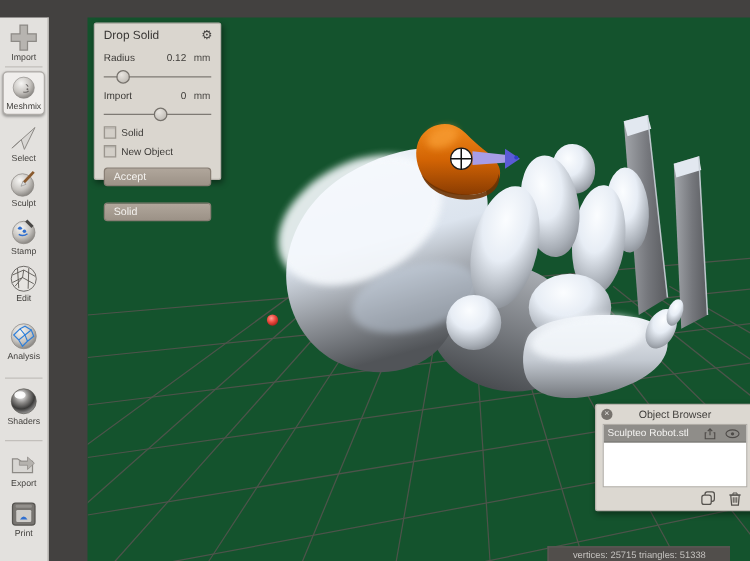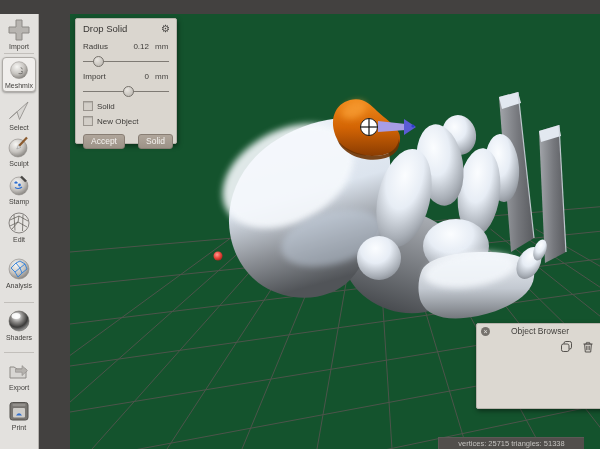--- a/index.html
+++ b/index.html
@@ -40,21 +40,21 @@
   .ds-label{flex:1;}
   .ds-value{text-align:left;margin-right:6px;}
   .ds-unit{width:14px;text-align:left;color:#4a4845;}
   .ds-slider{position:relative;height:10px;margin:5px 7px 0 7px;cursor:pointer;}
   .ds-track{position:absolute;left:0;right:0;top:4.5px;height:1.5px;background:#7e7a74;}
   .ds-handle{position:absolute;top:0;width:9px;height:9px;border-radius:50%;
     background:radial-gradient(circle at 35% 30%,#e9e6e1,#b6b2ab);border:1px solid #76726c;}
   .ds-check{display:flex;align-items:center;gap:4px;padding:0 7px;margin-top:5px;}
   .ds-box{width:8px;height:8px;background:#d3cfc8;border:1px solid #9b968f;
     box-shadow:inset 0 1px 1px rgba(0,0,0,.15);}
-  .ds-buttons{display:flex;gap:13px;padding:0 7px;margin-top:8px;}
+  .ds-buttons{display:flex;gap:13px;padding:0 7px;margin-top:8px;flex-direction:column;}
   .ds-btn{height:13px;line-height:13px;padding:0 7px;font-size:8.5px;color:#f4f2ef;
     background:linear-gradient(#b0a69b,#9c9287);border:1px solid #887e74;border-radius:3px;cursor:pointer;}
   
   .objbrowser{position:absolute;left:406px;top:309px;width:126px;height:84px;
     background:#dcd8d1;border:1px solid #b7b3ac;border-radius:2px;
     box-shadow:1px 2px 5px rgba(0,0,0,.45);z-index:10;}
   .ob-head{position:relative;height:14px;}
   .ob-close{position:absolute;left:4px;top:3px;width:9px;height:9px;border-radius:50%;
     background:#76726d;color:#e8e6e2;font-size:7px;line-height:9px;text-align:center;cursor:pointer;}
   .ob-title{text-align:center;font-size:8.5px;color:#403e3b;line-height:15px;}
@@ -359,20 +359,35 @@
         <div class="ds-btn">Accept</div>
         <div class="ds-btn">Solid</div>
       </div>
     </div>
 
     <div class="objbrowser">
       <div class="ob-head">
         <div class="ob-close">×</div>
         <div class="ob-title">Object Browser</div>
       </div>
+      <div class="ob-list">
+        <div class="ob-row">
+          <div class="ob-rowname">Sculpteo Robot.stl</div>
+          <div class="ob-rowicons">
+            <svg class="ob-ic" width="10" height="10" viewBox="0 0 10 10">
+              <path d="M2.2 4.2 H1.2 V9 H8.8 V4.2 H7.8" fill="none" stroke="#4e4b48" stroke-width=".9"></path>
+              <path d="M5 6.2 V1.2 M3.2 2.9 L5 1 L6.8 2.9" fill="none" stroke="#4e4b48" stroke-width=".9"></path>
+            </svg>
+            <svg class="ob-ic" width="12" height="8" viewBox="0 0 12 8">
+              <ellipse cx="6" cy="4" rx="5.2" ry="3.1" fill="none" stroke="#4e4b48" stroke-width=".9"></ellipse>
+              <circle cx="6" cy="4" r="1.3" fill="#4e4b48"></circle>
+            </svg>
+          </div>
+        </div>
+      </div>
       <div class="ob-foot">
         <svg class="ob-ic" width="13" height="13" viewBox="0 0 13 13">
           <rect x="4" y="1.5" width="7.5" height="7.5" rx="1.8" fill="none" stroke="#55524e"></rect>
           <rect x="1.5" y="4" width="7.5" height="7.5" rx="1.8" fill="#dcd8d1" stroke="#55524e"></rect>
         </svg>
         <svg class="ob-ic" width="12" height="13" viewBox="0 0 12 13">
           <path d="M2.6 4 H9.4 L8.7 12 H3.3 Z" fill="none" stroke="#55524e"></path>
           <path d="M1.3 4 H10.7 M4.4 4 V2.4 H7.6 V4 M4.6 5.8 V10.2 M6 5.8 V10.2 M7.4 5.8 V10.2" stroke="#55524e" fill="none" stroke-width=".8"></path>
         </svg>
       </div>

